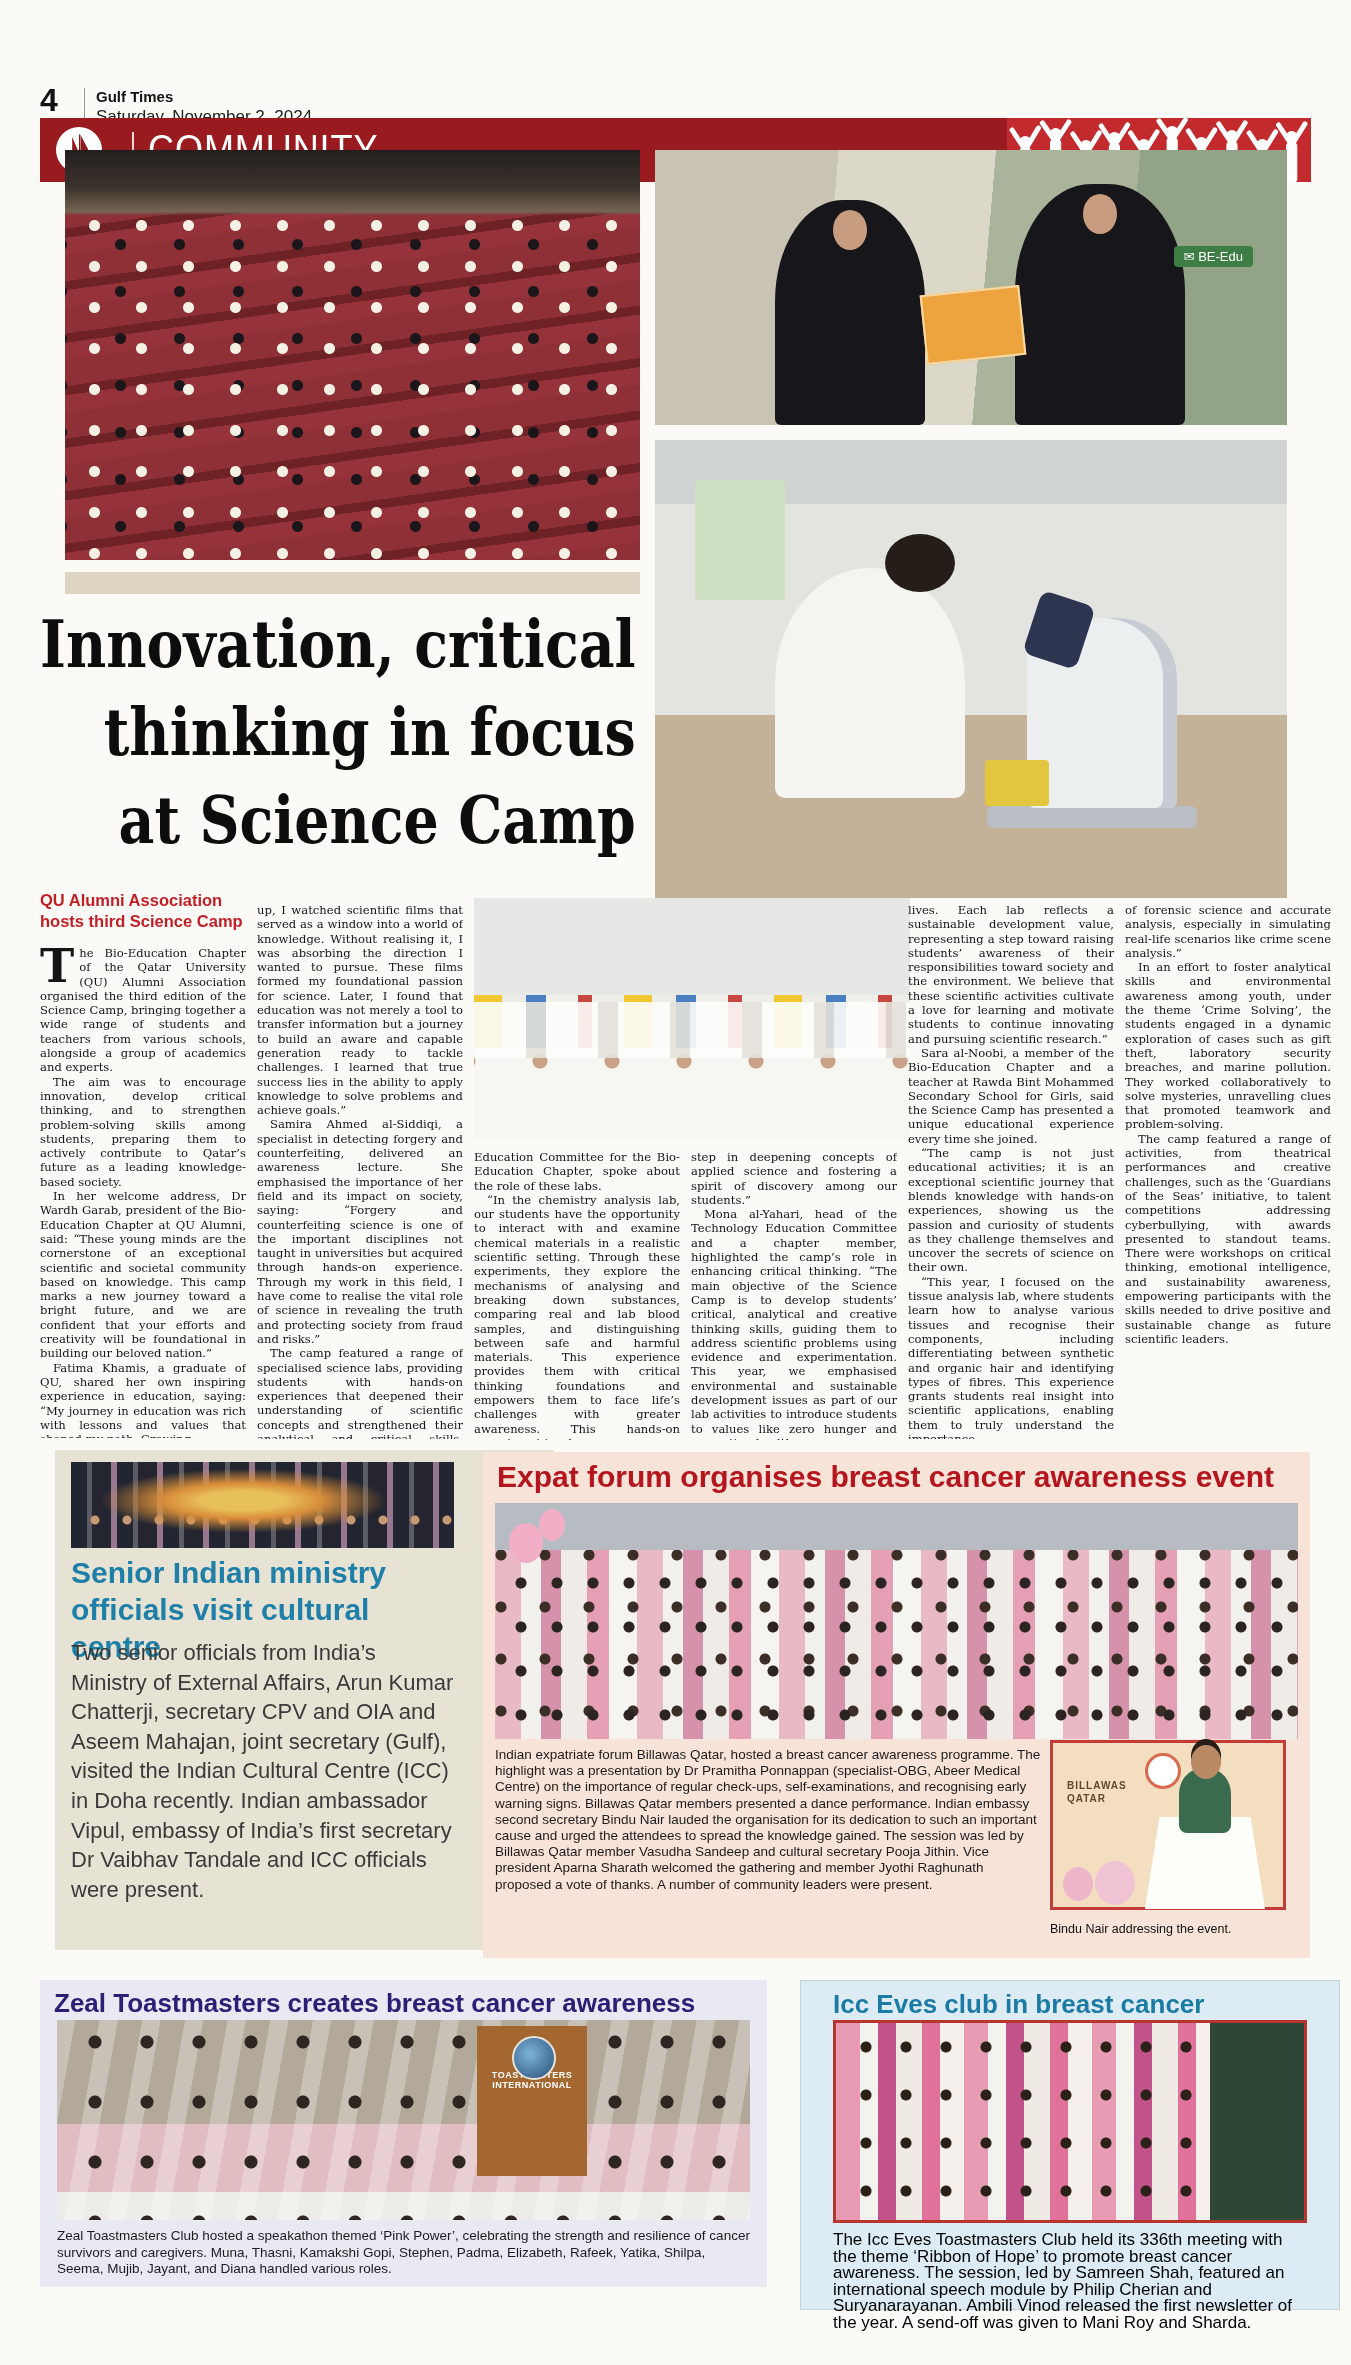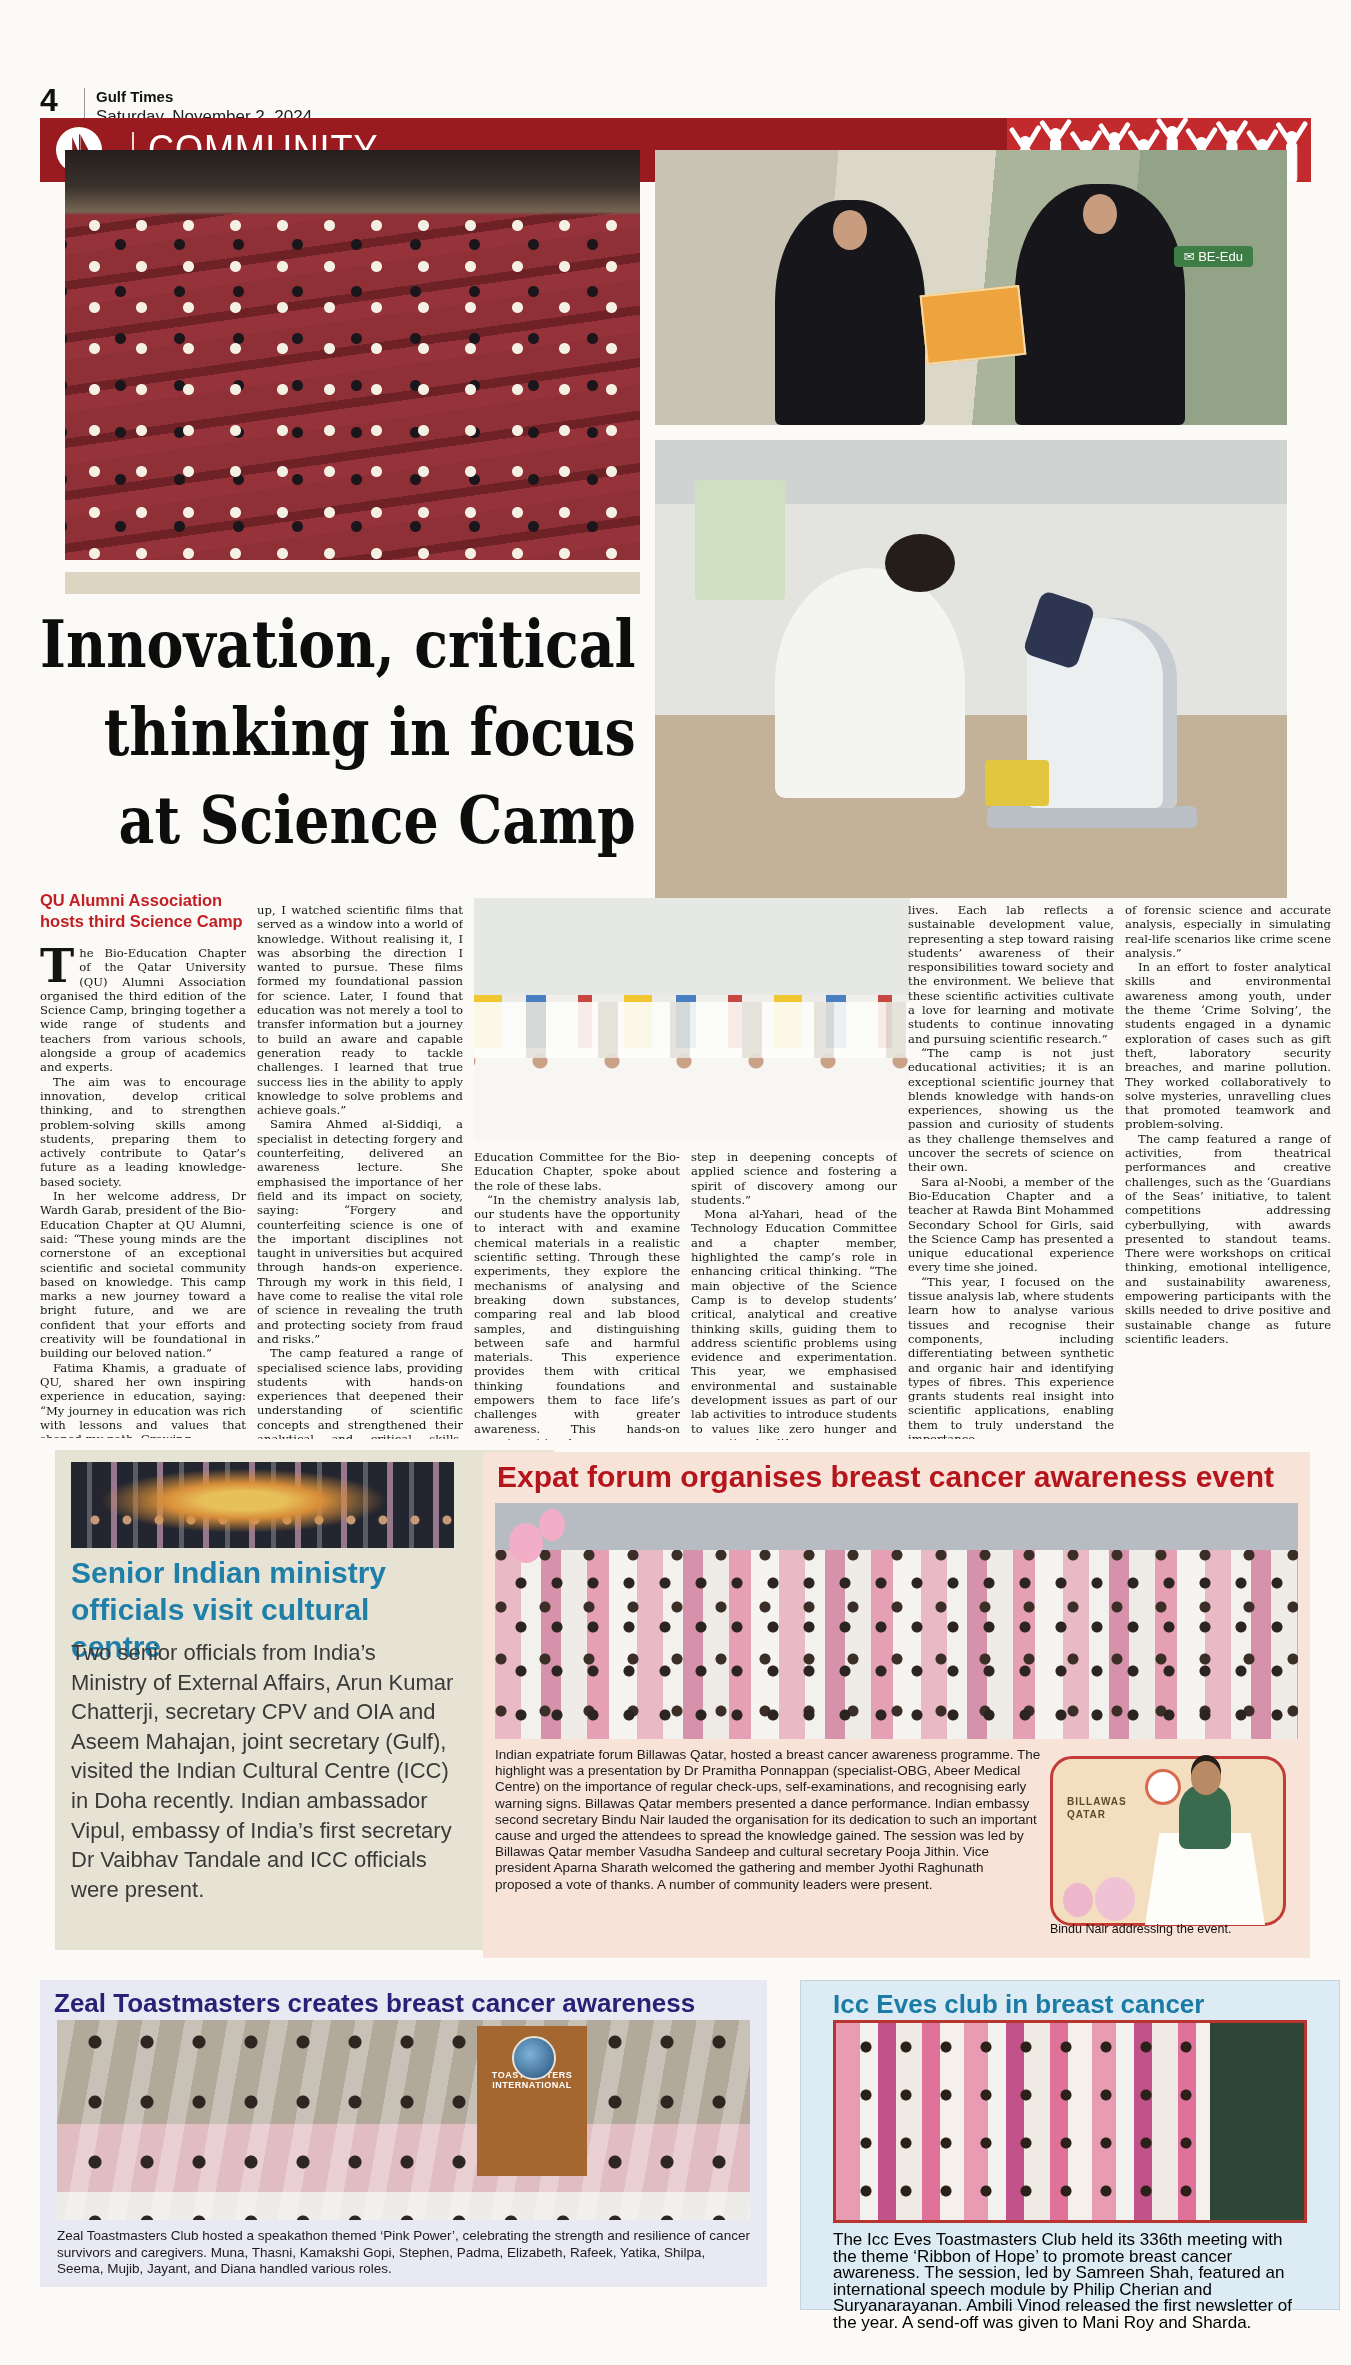--- a/index.html
+++ b/index.html
@@ -257,22 +257,22 @@
   <div class="body-col c3 cont">
       <p>Education Committee for the Bio-Education Chapter, spoke about the role of these labs.</p>
       <p>“In the chemistry analysis lab, our students have the opportunity to interact with and examine chemical materials in a realistic scientific setting. Through these experiments, they explore the mechanisms of analysing and breaking down substances, comparing real and lab blood samples, and distinguishing between safe and harmful materials. This experience provides them with critical thinking foundations and empowers them to face life’s challenges with greater awareness. This hands-on experiment is a key</p>
     </div>
   <div class="body-col c4 cont">
       <p>step in deepening concepts of applied science and fostering a spirit of discovery among our students.”</p>
       <p>Mona al-Yahari, head of the Technology Education Committee and a chapter member, highlighted the camp’s role in enhancing critical thinking. “The main objective of the Science Camp is to develop students’ critical, analytical and creative thinking skills, guiding them to address scientific problems using evidence and experimentation. This year, we emphasised environmental and sustainable development issues as part of our lab activities to introduce students to values like zero hunger and promoting healthy</p>
     </div>
   <div class="body-col c5 cont">
       <p>lives. Each lab reflects a sustainable development value, representing a step toward raising students’ awareness of their responsibilities toward society and the environment. We believe that these scientific activities cultivate a love for learning and motivate students to continue innovating and pursuing scientific research.”</p>
+      <p>Sara al-Noobi, a member of the Bio-Education Chapter and a teacher at Rawda Bint Mohammed Secondary School for Girls, said the Science Camp has presented a unique educational experience every time she joined.</p>
       <p>“The camp is not just educational activities; it is an exceptional scientific journey that blends knowledge with hands-on experiences, showing us the passion and curiosity of students as they challenge themselves and uncover the secrets of science on their own.</p>
-      <p>Sara al-Noobi, a member of the Bio-Education Chapter and a teacher at Rawda Bint Mohammed Secondary School for Girls, said the Science Camp has presented a unique educational experience every time she joined.</p>
       <p>“This year, I focused on the tissue analysis lab, where students learn how to analyse various tissues and recognise their components, including differentiating between synthetic and organic hair and identifying types of fibres. This experience grants students real insight into scientific applications, enabling them to truly understand the importance</p>
     </div>
   <div class="body-col c6 cont">
       <p>of forensic science and accurate analysis, especially in simulating real-life scenarios like crime scene analysis.”</p>
       <p>In an effort to foster analytical skills and environmental awareness among youth, under the theme ‘Crime Solving’, the students engaged in a dynamic exploration of cases such as gift theft, laboratory security breaches, and marine pollution. They worked collaboratively to solve mysteries, unravelling clues that promoted teamwork and problem-solving.</p>
       <p>The camp featured a range of activities, from theatrical performances and creative challenges, such as the ‘Guardians of the Seas’ initiative, to talent competitions addressing cyberbullying, with awards presented to standout teams. There were workshops on critical thinking, emotional intelligence, and sustainability awareness, empowering participants with the skills needed to drive positive and sustainable change as future scientific leaders.</p>
     </div>
 
   <div class="senior-box">
     <div class="ph-senior" style="left:16px;top:12px;"></div>
@@ -280,21 +280,21 @@
     <div class="senior-body">Two senior officials from India’s Ministry of External Affairs, Arun Kumar Chatterji, secretary CPV and OIA and Aseem Mahajan, joint secretary (Gulf), visited the Indian Cultural Centre (ICC) in Doha recently. Indian ambassador Vipul, embassy of India’s first secretary Dr Vaibhav Tandale and ICC officials were present.</div>
   </div>
 
   <div class="expat-box">
     <div class="expat-hl">Expat forum organises breast cancer awareness event</div>
     <div class="ph-expat" style="left:12px;top:51px;">
       <div class="balloon" style="left:14px;top:20px;width:34px;height:40px;"></div>
       <div class="balloon" style="left:44px;top:6px;width:26px;height:32px;"></div>
     </div>
     <div class="expat-cap">Indian expatriate forum Billawas Qatar, hosted a breast cancer awareness programme. The highlight was a presentation by Dr Pramitha Ponnappan (specialist-OBG, Abeer Medical Centre) on the importance of regular check-ups, self-examinations, and recognising early warning signs. Billawas Qatar members presented a dance performance. Indian embassy second secretary Bindu Nair lauded the organisation for its dedication to such an important cause and urged the attendees to spread the knowledge gained. The session was led by Billawas Qatar member Vasudha Sandeep and cultural secretary Pooja Jithin. Vice president Aparna Sharath welcomed the gathering and member Jyothi Raghunath proposed a vote of thanks. A number of community leaders were present.</div>
-    <div class="ph-bindu" style="left:567px;top:304px;border-radius:22px;">
+    <div class="ph-bindu" style="left:567px;top:288px;">
       <div class="bindu-banner-text">BILLAWAS QATAR</div>
       <div class="bindu-logo"></div>
       <div class="bindu-pod"></div>
       <div class="bindu-fig"></div>
       <div class="bindu-head"></div>
       <div class="balloon" style="left:10px;bottom:6px;width:30px;height:34px;background:#eeb6cb;"></div>
       <div class="balloon" style="left:42px;bottom:2px;width:40px;height:44px;background:#f0c3d4;"></div>
     </div>
     <div class="bindu-cap">Bindu Nair addressing the event.</div>
   </div>

